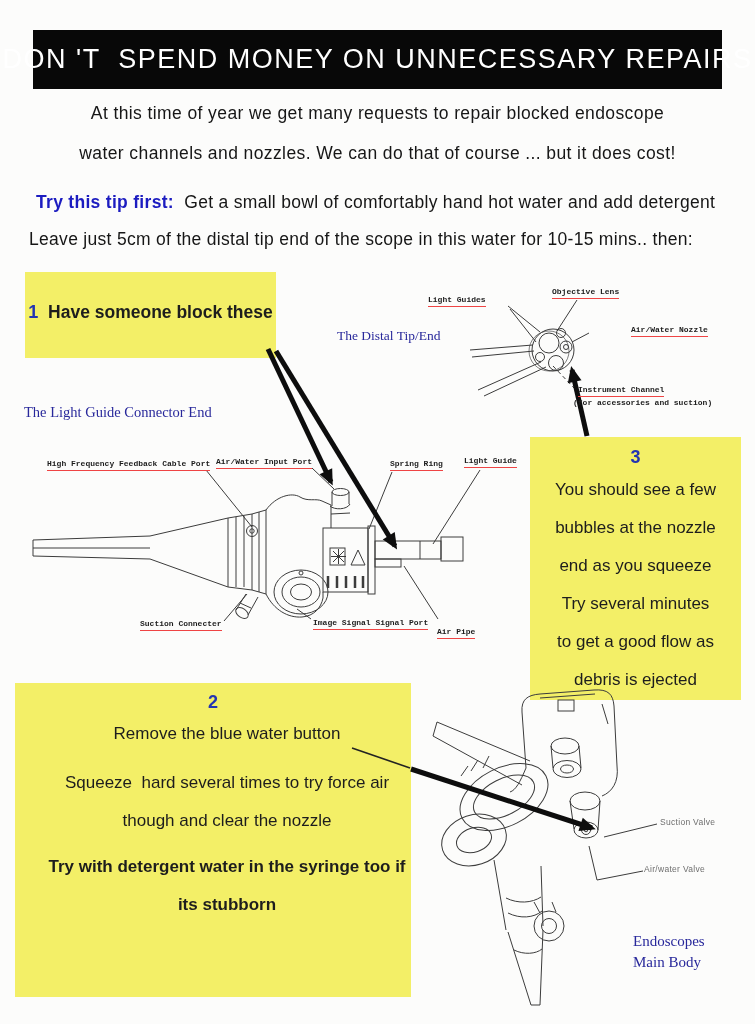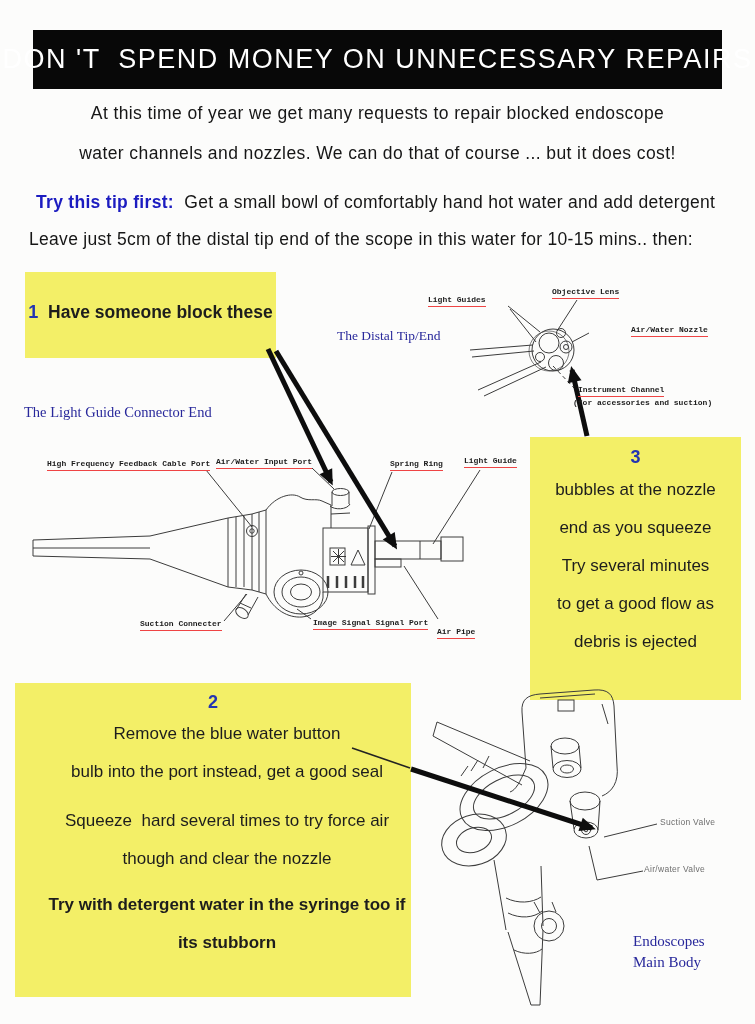--- a/index.html
+++ b/index.html
@@ -65,31 +65,31 @@
 
   <div class="abs tip-line nowrap" style="left:36px;top:192px;"><span class="tip-lead pre">Try this tip first:</span><span class="pre">  Get a small bowl of comfortably hand hot water and add detergent</span></div>
   <div class="abs tip-line nowrap pre" style="left:29px;top:229px;">Leave just 5cm of the distal tip end of the scope in this  water for 10-15 mins.. then:</div>
 
   <div class="abs hl box1">
     <div class="l nowrap"><span class="stepnum">1</span>&nbsp;&nbsp;<span>Have someone block these</span></div>
   </div>
 
   <div class="abs hl box3">
     <div class="n stepnum">3</div>
+    <div class="l">You should see a few</div>
     <div class="l">bubbles at the nozzle</div>
     <div class="l">end as you squeeze</div>
     <div class="l">Try several minutes</div>
     <div class="l">to get a good flow as</div>
     <div class="l">debris is ejected</div>
   </div>
 
   <div class="abs hl box2">
     <div class="n stepnum">2</div>
     <div class="l">Remove the blue water button</div>
-    <div class="l">bulb into the port instead, get a good seal</div>
     <div class="gap1"></div>
     <div class="l pre">Squeeze  hard several times to try force air</div>
     <div class="l">though and clear the nozzle</div>
     <div class="gap2"></div>
     <div class="l b">Try with detergent water in the syringe too if</div>
     <div class="l b">its stubborn</div>
   </div>
 
   <svg width="755" height="1024" viewBox="0 0 755 1024">
     <defs>

